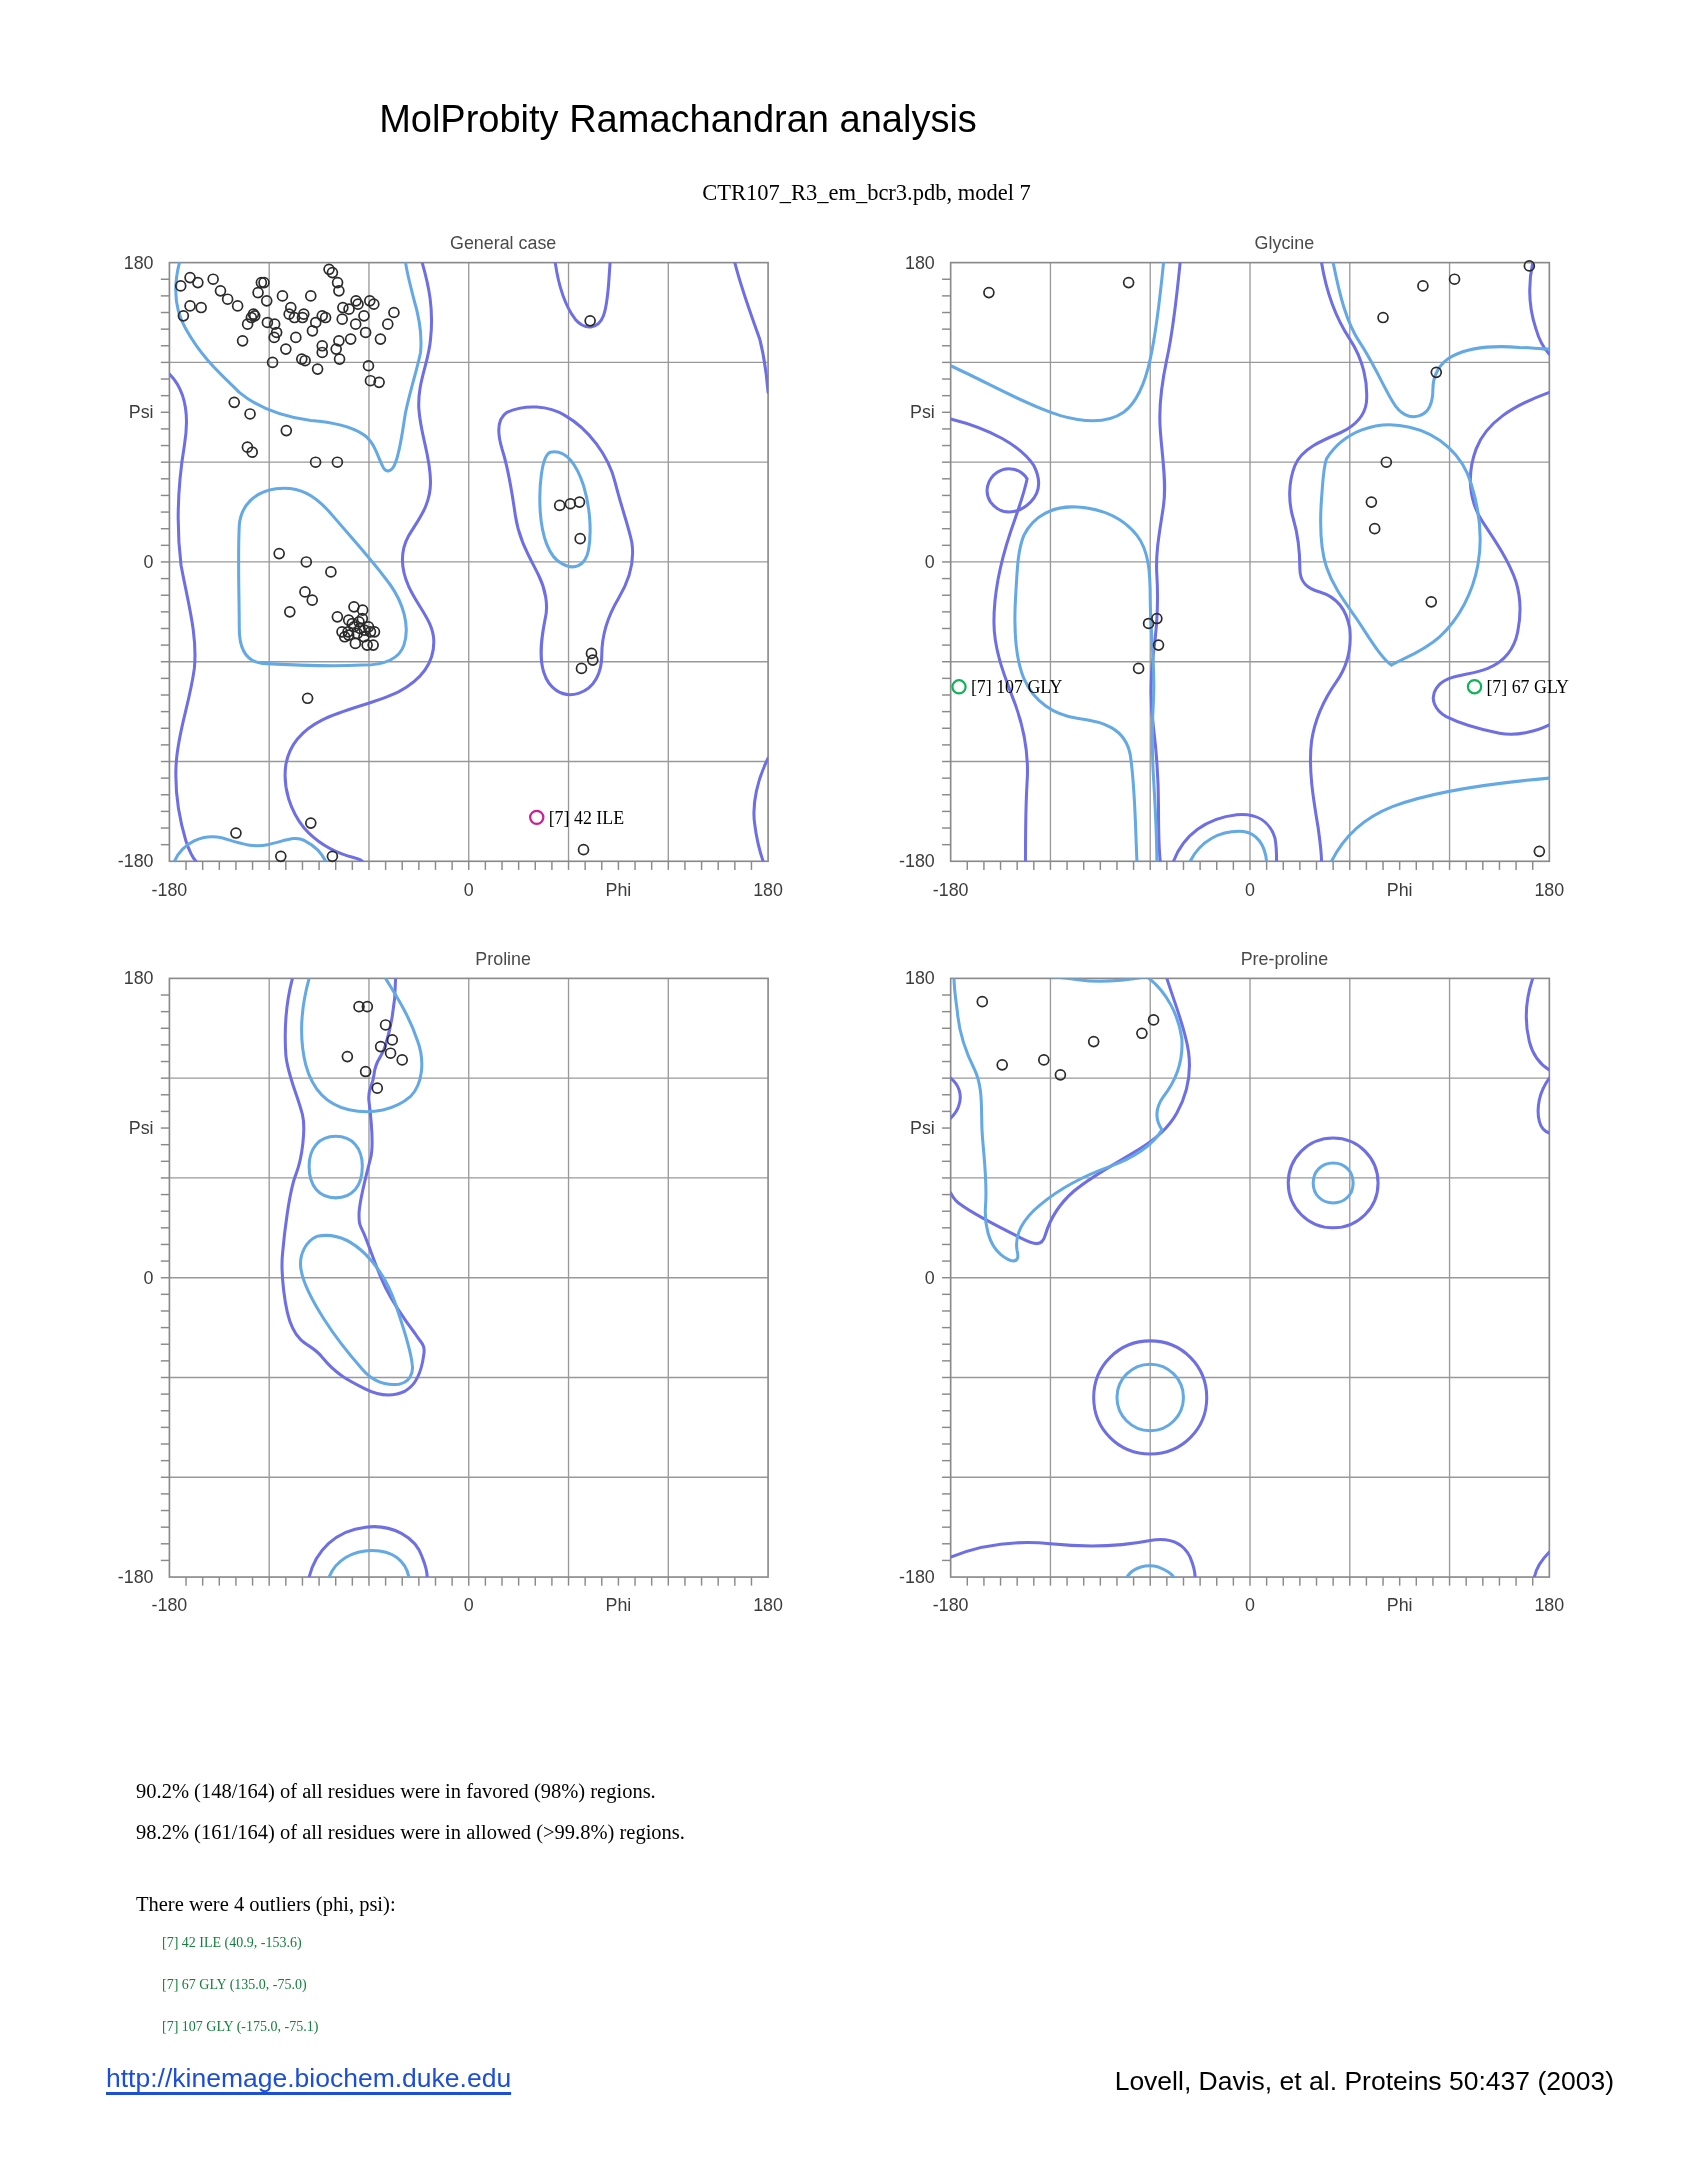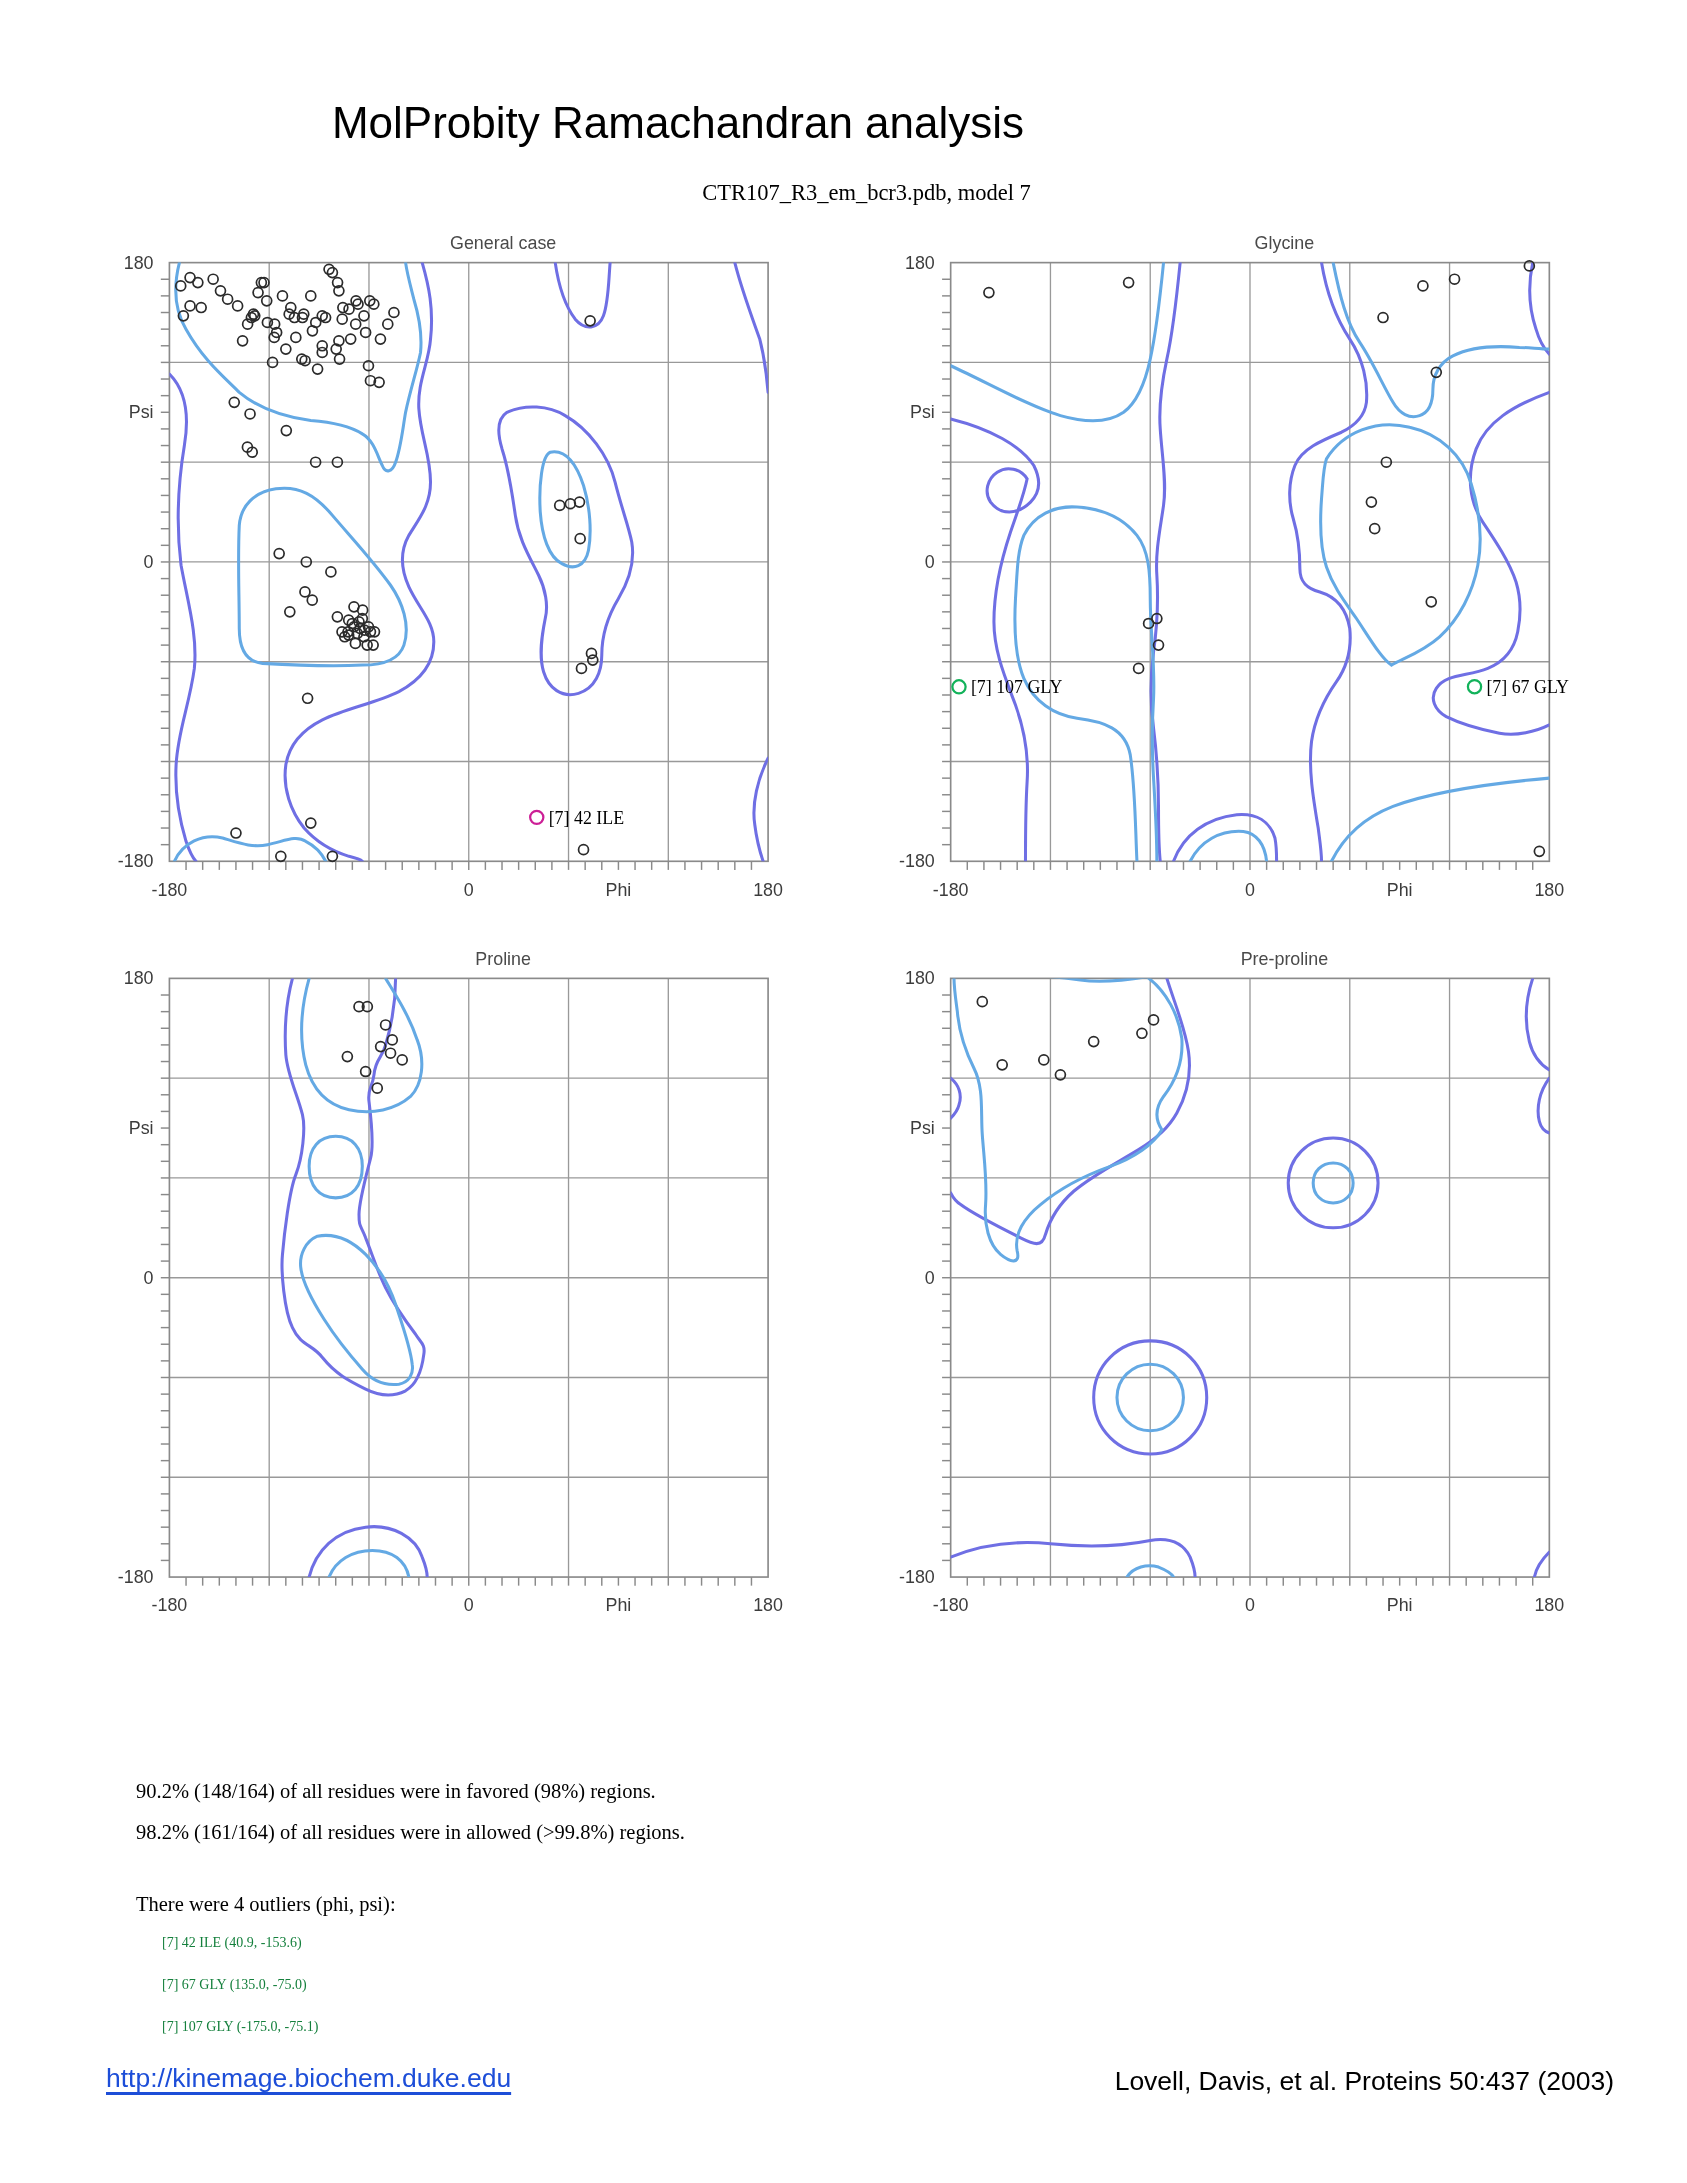--- a/index.html
+++ b/index.html
@@ -1,19 +1,19 @@
 <!DOCTYPE html>
 <html style="font-size:10.6px"><head>
 <meta charset="utf-8">
 <style>
   html,body{margin:0;padding:0;background:#ffffff;}
   body{width:1687px;height:2183px;position:relative;font-family:"Liberation Sans",sans-serif;}
   #figure-svg{position:absolute;left:0;top:0;}
   .abs{position:absolute;white-space:nowrap;}
-  #page-title{left:0;top:98px;width:1356px;text-align:center;font-size:44px;color:#000;}
+  #page-title{left:0;top:98px;width:1356px;text-align:center;font-size:38px;color:#000;}
   #page-subtitle{left:0;top:180px;width:1687px;text-align:center;font-size:22.5px;font-family:"Liberation Serif",serif;color:#000;padding-left:23px;}
   .stats-line{left:136px;font-size:20.5px;font-family:"Liberation Serif",serif;color:#000;}
   #stat-favored{top:1780px;font-family:Liberation Serif, serif;}
   #stat-allowed{top:1821px;}
   #stat-outlier-header{top:1893px;}
   .outlier-item{left:162px;font-size:14px;font-family:"Liberation Serif",serif;color:#15803d;}
   #outlier-item-0{top:1935px;}
   #outlier-item-1{top:1977px;}
   #outlier-item-2{top:2019px;}
   #footer-link{left:106px;top:2063px;font-size:26.5px;color:#1d4ed8;text-decoration:underline;text-decoration-thickness:2.6px;text-underline-offset:5.3px;}

